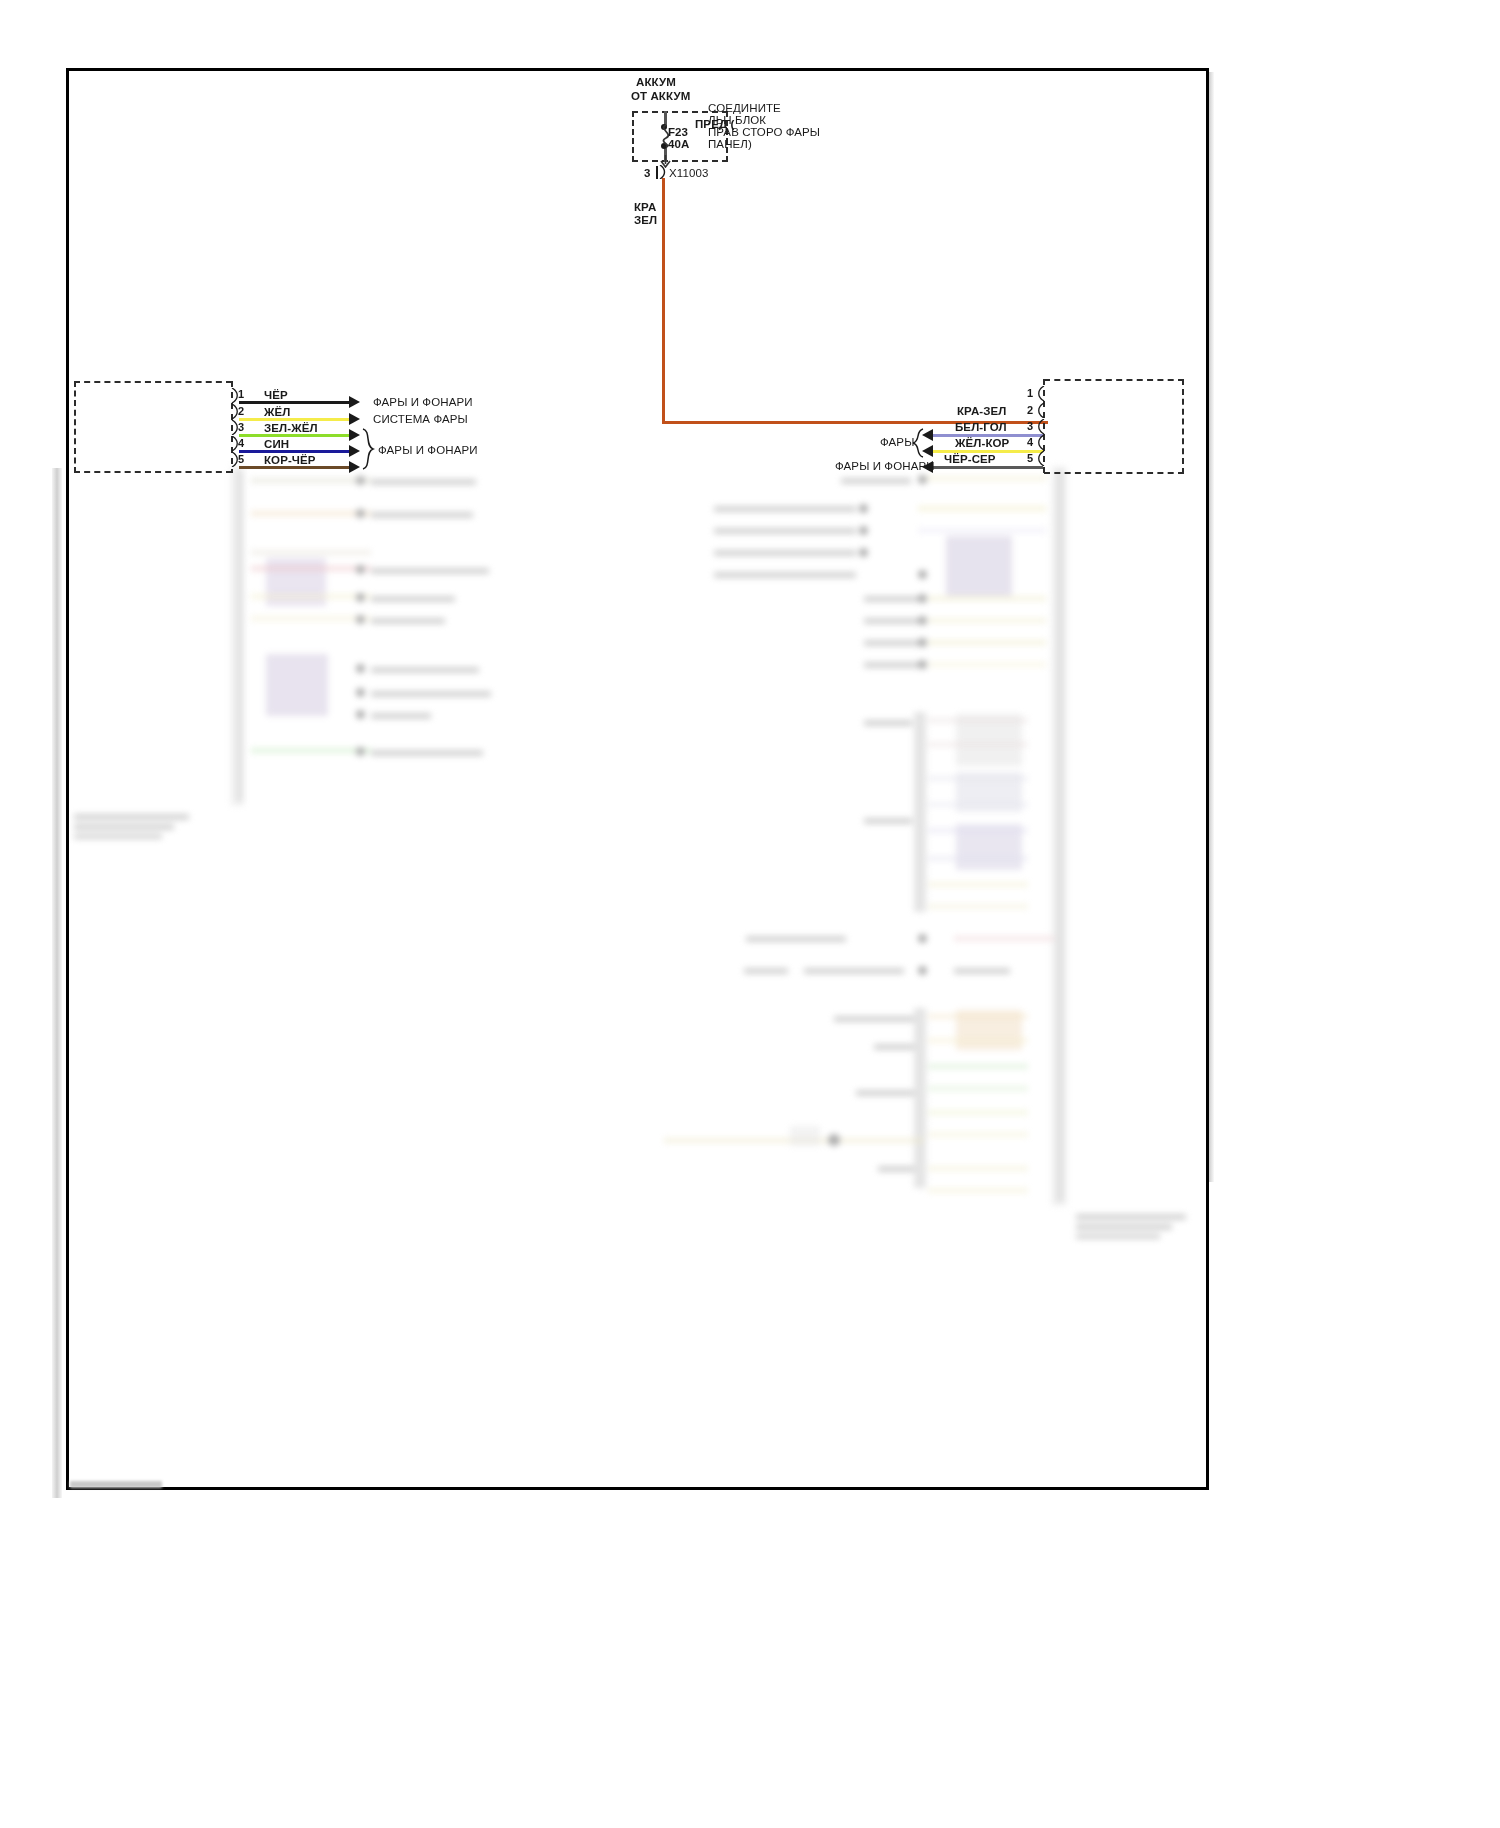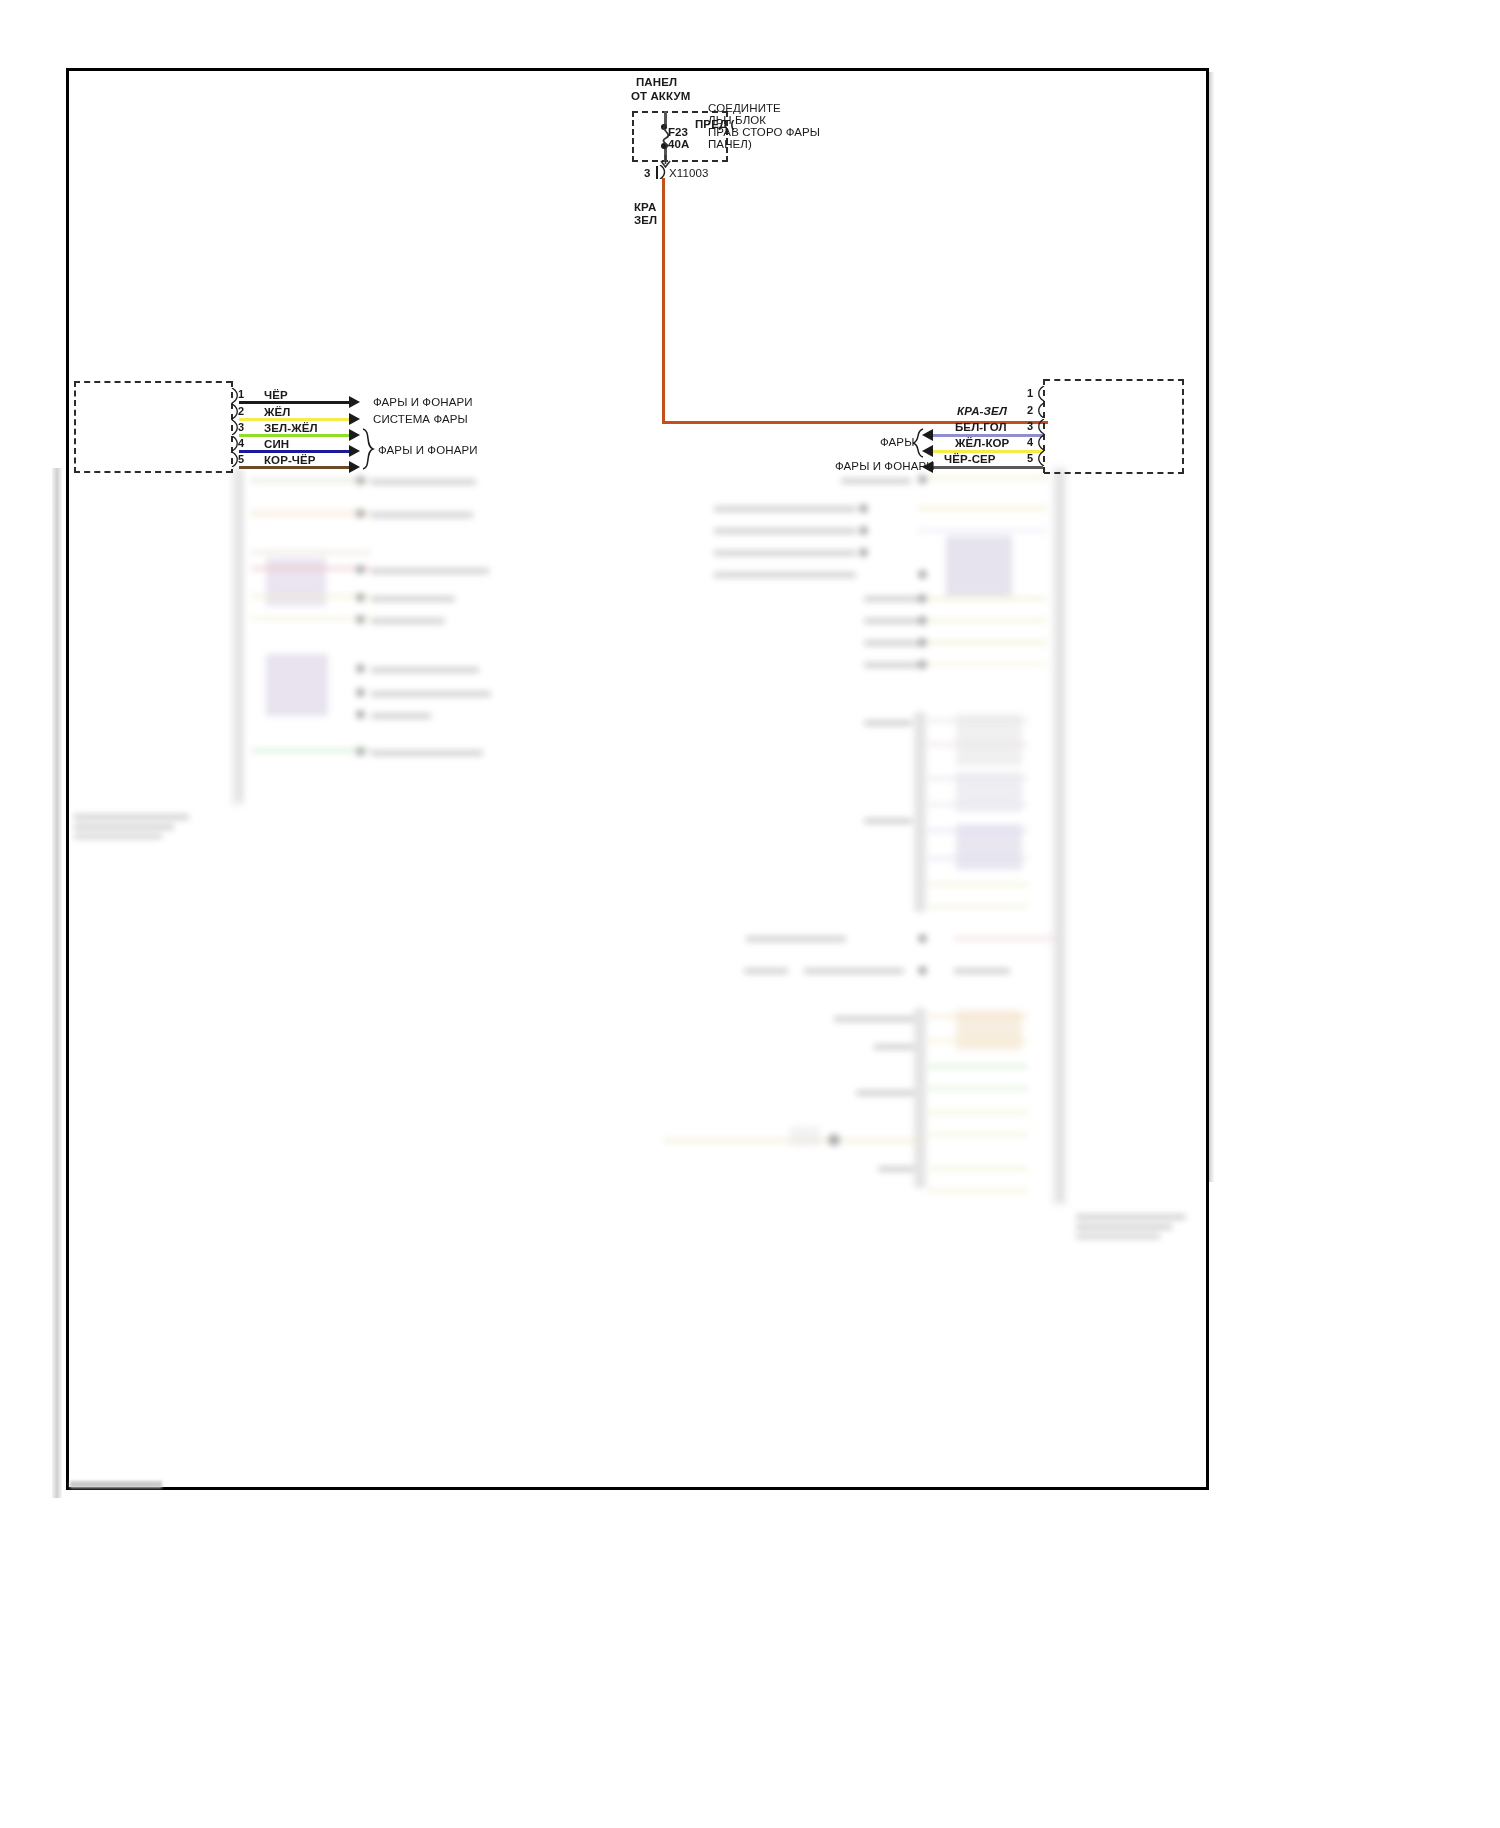--- a/index.html
+++ b/index.html
@@ -187,21 +187,21 @@
   <div class="gtext" style="left:812px;top:700px;width:36px;"></div>
   <div class="gwire" style="left:862px;top:700px;width:100px;background:#e9e3b5;"></div>
   <div class="gwire" style="left:862px;top:722px;width:100px;background:#ebe5b8;"></div>
 
   <div class="gtext" style="left:1010px;top:748px;width:110px;height:6px;"></div>
   <div class="gtext" style="left:1010px;top:758px;width:96px;height:6px;"></div>
   <div class="gtext" style="left:1010px;top:768px;width:84px;height:5px;"></div>
 </div>
 <div id="footer-stamp"></div>
 
-<div class="lbl b" style="left:636px;top:76px;">ПАНЕЛ</div>
+<div class="lbl b" style="left:636px;top:76px;">АККУМ</div>
 <div class="lbl b" style="left:631px;top:90px;">ОТ АККУМ</div>
 
 <div class="dashbox" id="fuse-dash"></div>
 <div class="vwire" id="fuse-wire-top"></div>
 <div class="vwire" id="fuse-wire-bot"></div>
 <div class="fuse-dot" style="left:661px;top:124px;"></div>
 <div class="fuse-dot" style="left:661px;top:143px;"></div>
 <svg id="fuse-squiggle" viewBox="0 0 22 24">
   <path d="M11 1 C3 5, 19 10, 11 14 C3 18, 17 21, 11 23" stroke="#333" stroke-width="1.8" fill="none"></path>
 </svg>
@@ -285,21 +285,21 @@
 
 <svg class="pinsym" style="left:1034px;top:386px;" viewBox="0 0 11 15">
   <path d="M10 0 C3 4, 3 11, 10 15" stroke="#1a1a1a" stroke-width="1.3" fill="none"></path>
   </svg>
 <div class="pinno" style="left:1027px;top:387px;">1</div>
 
 <svg class="pinsym" style="left:1034px;top:403px;" viewBox="0 0 11 15">
   <path d="M10 0 C3 4, 3 11, 10 15" stroke="#1a1a1a" stroke-width="1.3" fill="none"></path>
   </svg>
 <div class="pinno" style="left:1027px;top:404px;">2</div>
-<div class="lbl b" style="left:957px;top:405px;font-style:italic;">КРА-ЗЕЛ</div>
+<div class="lbl b" style="left:957px;top:405px;">КРА-ЗЕЛ</div>
 
 <svg class="pinsym" style="left:1034px;top:419px;" viewBox="0 0 11 15">
   <path d="M10 0 C3 4, 3 11, 10 15" stroke="#1a1a1a" stroke-width="1.3" fill="none"></path>
   </svg>
 <div class="pinno" style="left:1027px;top:420px;">3</div>
 <div class="lbl b" style="left:955px;top:421px;">БЕЛ-ГОЛ</div>
 <div class="wire" style="left:933px;top:434px;width:110px;background:#8f8fd0;"></div>
 <div class="arrow-l" style="left:922px;top:429px;"></div>
 
 <svg class="pinsym" style="left:1034px;top:435px;" viewBox="0 0 11 15">

